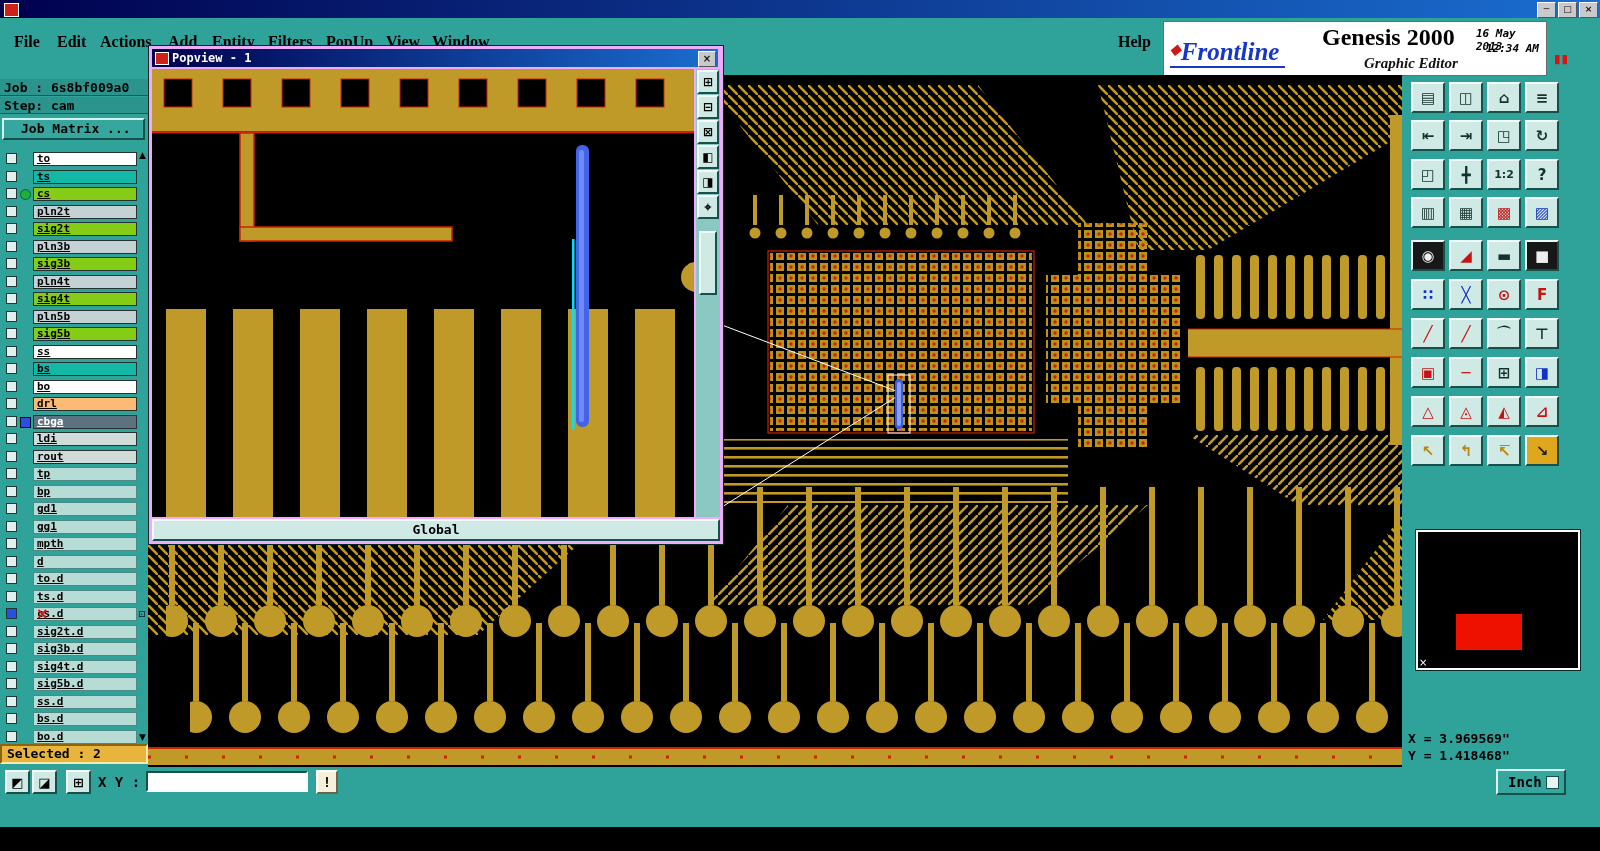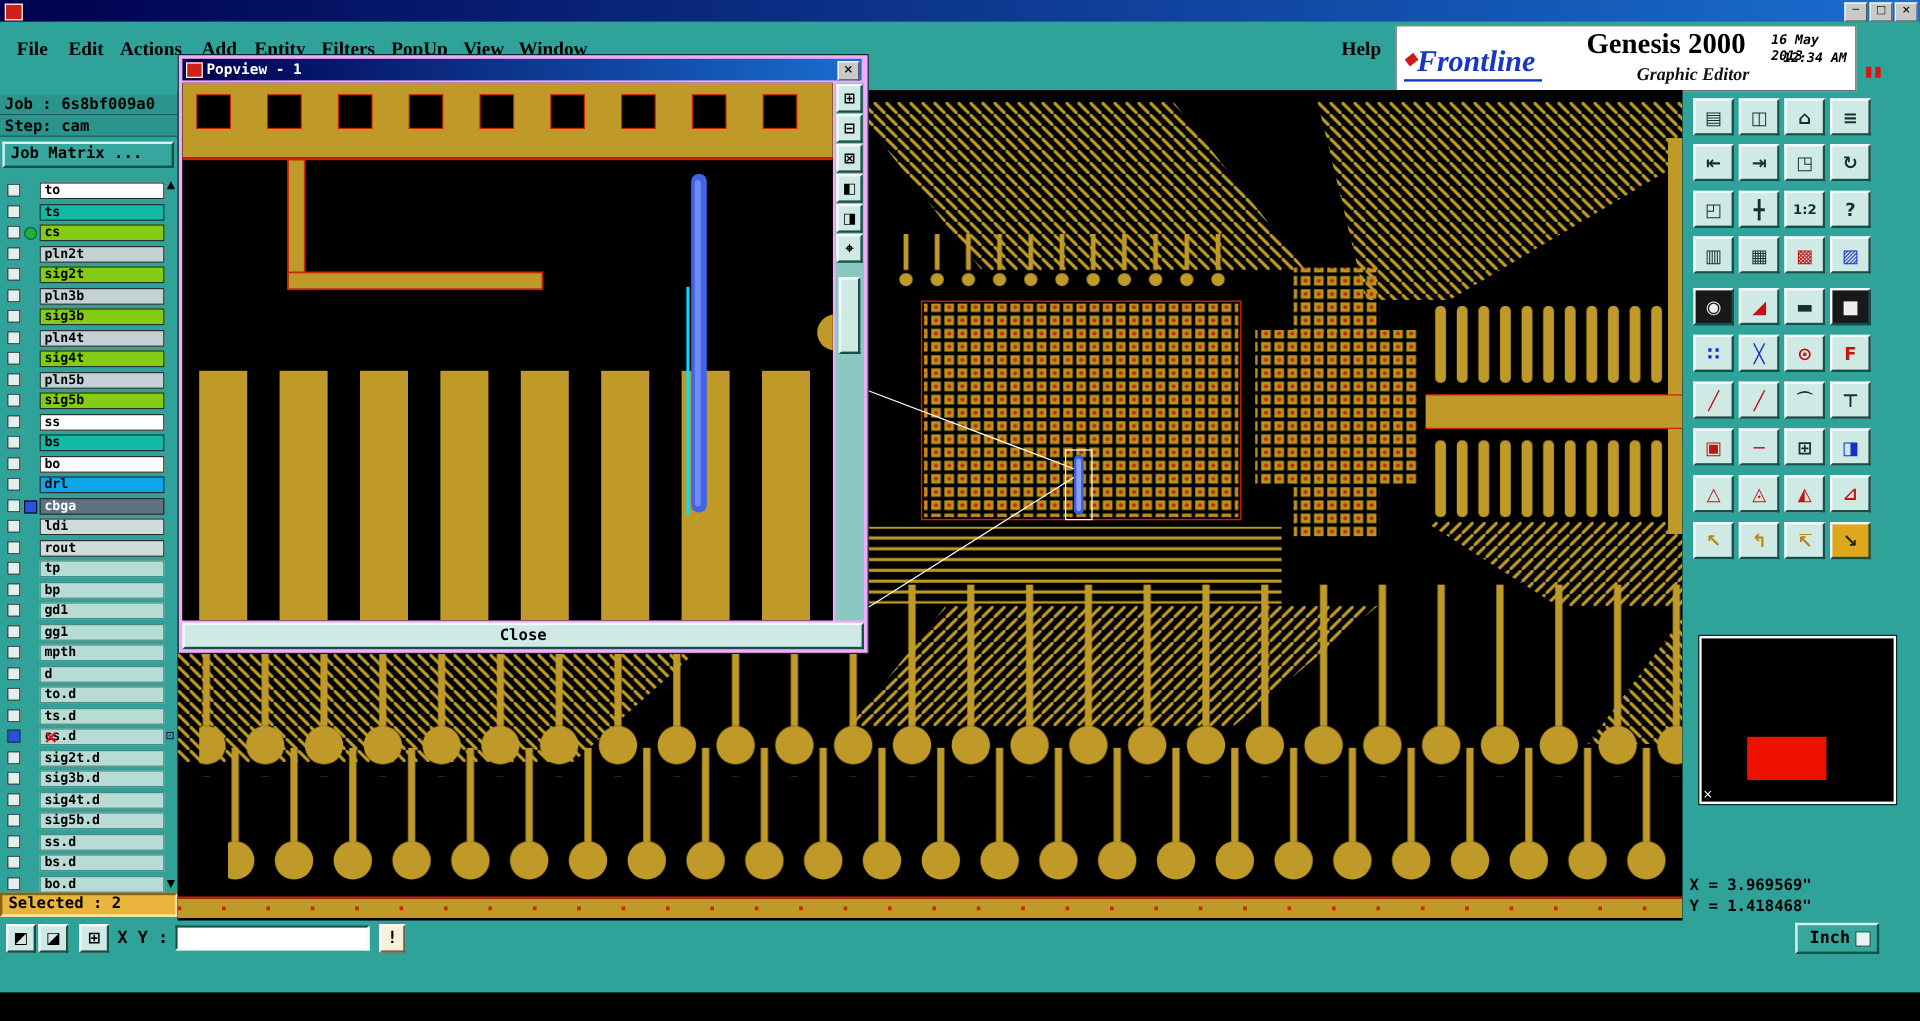--- a/index.html
+++ b/index.html
@@ -26,30 +26,30 @@
   .ged{position:absolute;left:200px;top:33px;font:italic bold 15px "Liberation Serif",serif;color:#111;}
   .bdate{position:absolute;left:312px;top:5px;font:italic bold 11px "DejaVu Sans Mono",monospace;}
   .btime{position:absolute;left:322px;top:20px;font:italic bold 11px "DejaVu Sans Mono",monospace;}
   .pause{position:absolute;left:1554px;top:52px;color:#e01010;font:bold 12px "DejaVu Sans",sans-serif;letter-spacing:1px;}
   
   .jobbar{position:absolute;left:0;width:148px;height:17px;background:#2b948c;
     font:bold 13px "DejaVu Sans Mono",monospace;line-height:17px;padding-left:4px;box-sizing:border-box;
     border-bottom:1px solid #1c5b55;white-space:nowrap;overflow:hidden;}
   .jmatrix{position:absolute;left:2px;top:118px;width:143px;height:22px;background:#35a79e;
     border-top:2px solid #d8f2ee;border-left:2px solid #d8f2ee;border-right:2px solid #17504a;border-bottom:2px solid #17504a;
-    font:bold 13px "DejaVu Sans Mono",monospace;line-height:18px;padding-left:5px;box-sizing:border-box;}
+    font:bold 13px "DejaVu Sans Mono",monospace;line-height:18px;padding-left:17px;box-sizing:border-box;}
   .lrow{position:absolute;left:0;width:148px;height:15px;}
   .chk{position:absolute;left:6px;top:1px;width:11px;height:11px;background:#e3efed;
     border:1px solid #1d3a36;box-sizing:border-box;}
   .chk.b{background:#2b50e0;}
   .fld{position:absolute;left:33px;top:0;width:104px;height:14px;border:1px solid #25322f;
     font:bold 11px "DejaVu Sans Mono",monospace;line-height:12px;padding-left:3px;box-sizing:border-box;
-    color:#000;white-space:nowrap;overflow:hidden;}
+    color:#000;white-space:nowrap;overflow:hidden;text-decoration:underline;}
   .c-white{background:#ffffff}.c-gold{background:#84cc16}.c-dark{background:#14b8a6}
-  .c-silver{background:#c4d2d6}.c-gray{background:#0ea5e9}.c-slate{background:#5c7280;color:#fff}
+  .c-silver{background:#c4d2d6}.c-gray{background:#fdba74}.c-slate{background:#5c7280;color:#fff}
   .c-light{background:#cfdcd9}.c-plain{background:#b7dcd6;border-color:#4d8a84}
   .marker{position:absolute;left:20px;top:2px;width:9px;height:9px;}
   .m-green{border-radius:50%;background:#1fae3a;border:1px solid #063;}
   .m-blue{background:#2b50e0;border:1px solid #012;}
   .redx{position:absolute;left:36px;top:-2px;color:#e01010;font:bold 15px "DejaVu Sans",sans-serif;z-index:2;}
   .subic{position:absolute;left:138px;top:2px;font:9px "DejaVu Sans",sans-serif;color:#203;}
   .lscroll-up{position:absolute;left:139px;top:150px;font:9px "DejaVu Sans",sans-serif;}
   .lscroll-dn{position:absolute;left:139px;top:732px;font:9px "DejaVu Sans",sans-serif;}
   .seltag{position:absolute;left:0;top:744px;width:148px;height:20px;background:#e8b43c;
     border-top:2px solid #8a6410;border-left:2px solid #8a6410;border-bottom:2px solid #fce9b0;border-right:2px solid #fce9b0;
@@ -477,16 +477,16 @@
     </div>
     <div class="p-side">
       <span class="ptool">⊞</span>
       <span class="ptool">⊟</span>
       <span class="ptool">⊠</span>
       <span class="ptool">◧</span>
       <span class="ptool">◨</span>
       <span class="ptool">⌖</span>
       <span class="pthumb"></span>
     </div>
-    <div class="p-closebar">Close</div>
+    <div class="p-closebar">Global</div>
   </div>
 
 </div>
 
 </body></html>

